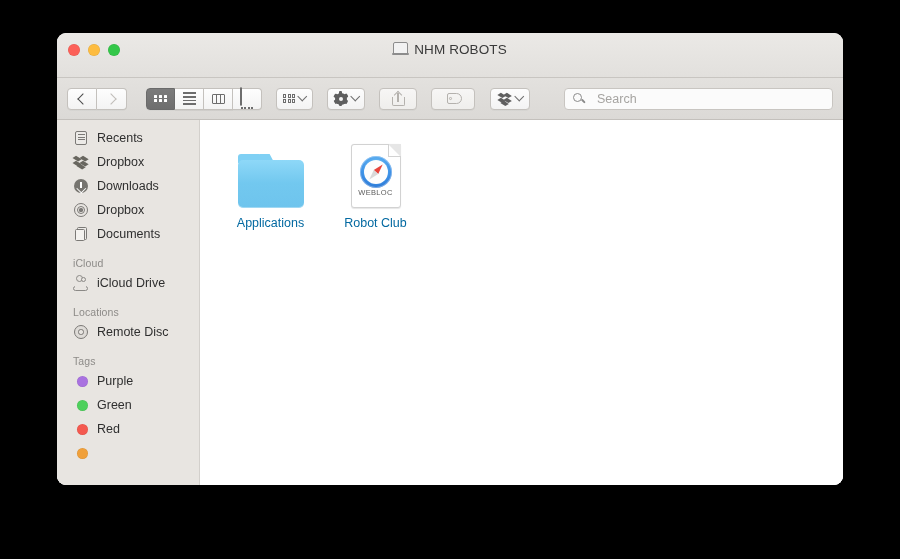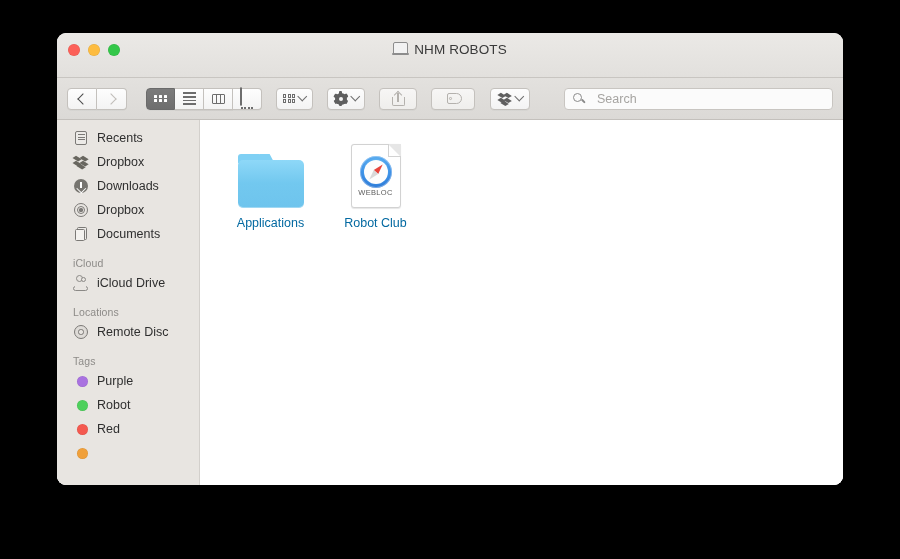--- a/index.html
+++ b/index.html
@@ -845,21 +845,21 @@
       </div>
 
       <div class="sb-group-title">Tags</div>
 
       <div class="sb-item tag-row">
         <span class="tag-dot" style="background:#a972e0"></span>
         <span class="sb-label">Purple</span>
       </div>
       <div class="sb-item tag-row">
         <span class="tag-dot" style="background:#4ed05c"></span>
-        <span class="sb-label">Robot</span>
+        <span class="sb-label">Green</span>
       </div>
       <div class="sb-item tag-row">
         <span class="tag-dot" style="background:#f4594f"></span>
         <span class="sb-label">Red</span>
       </div>
       <div class="sb-item tag-row">
         <span class="tag-dot" style="background:#f0a03a"></span>
         <span class="sb-label"></span>
       </div>
     </div>

